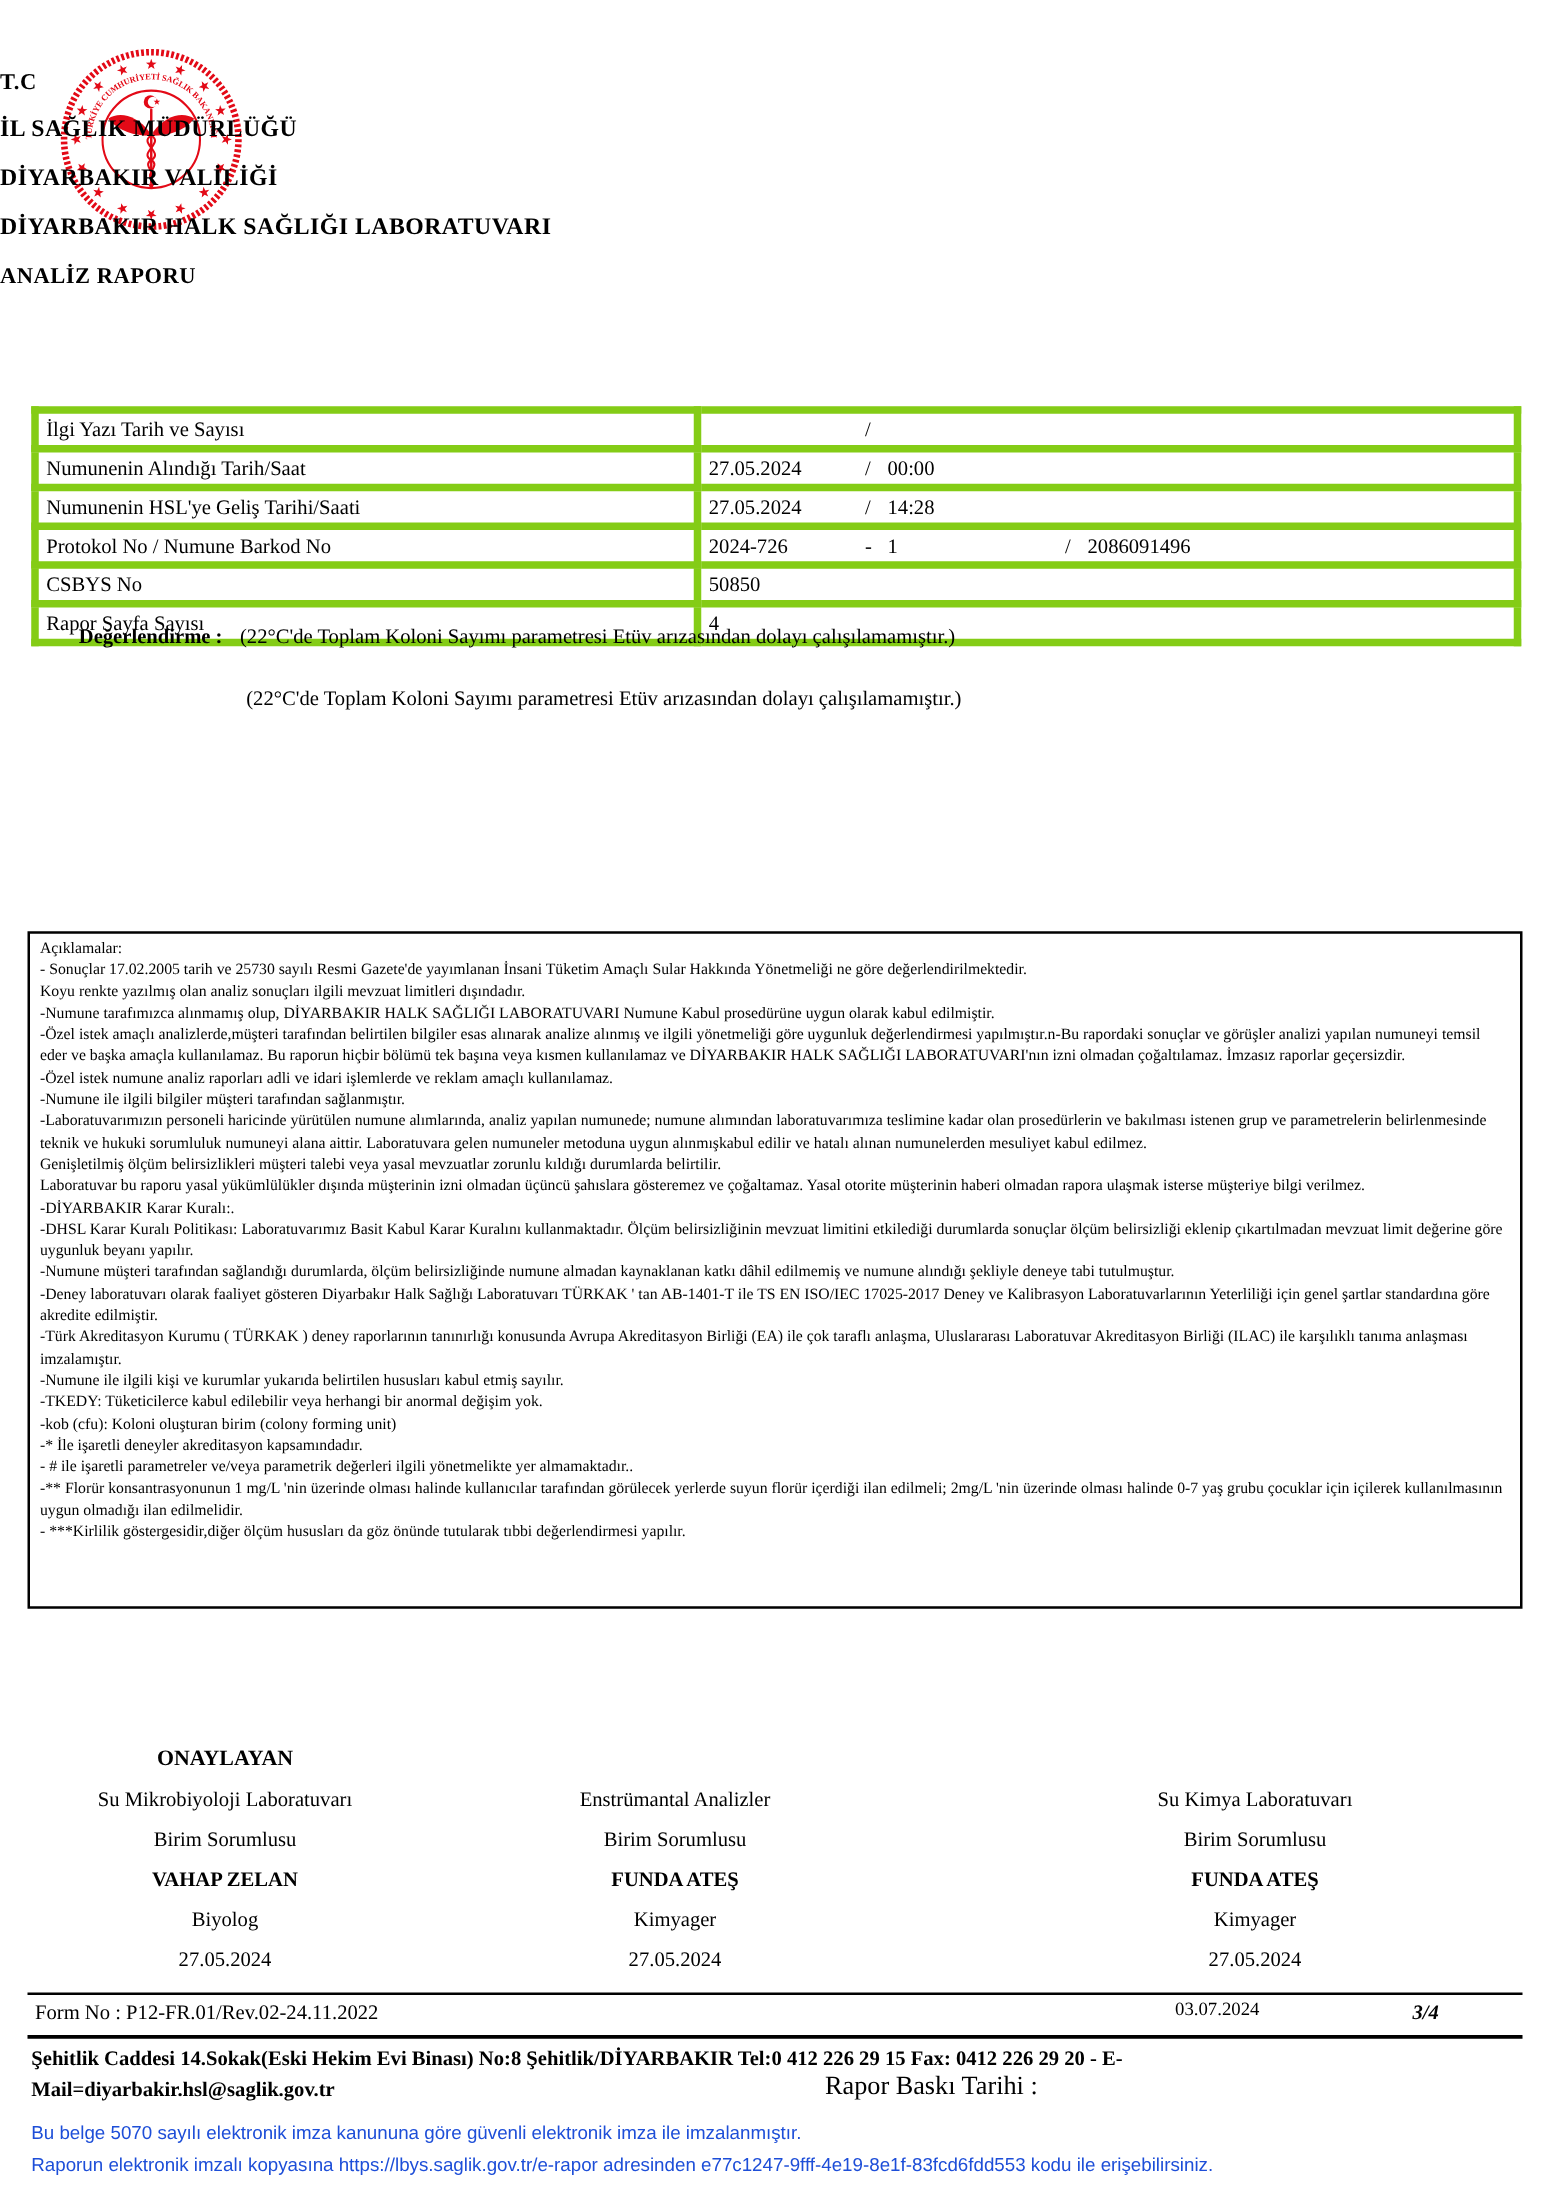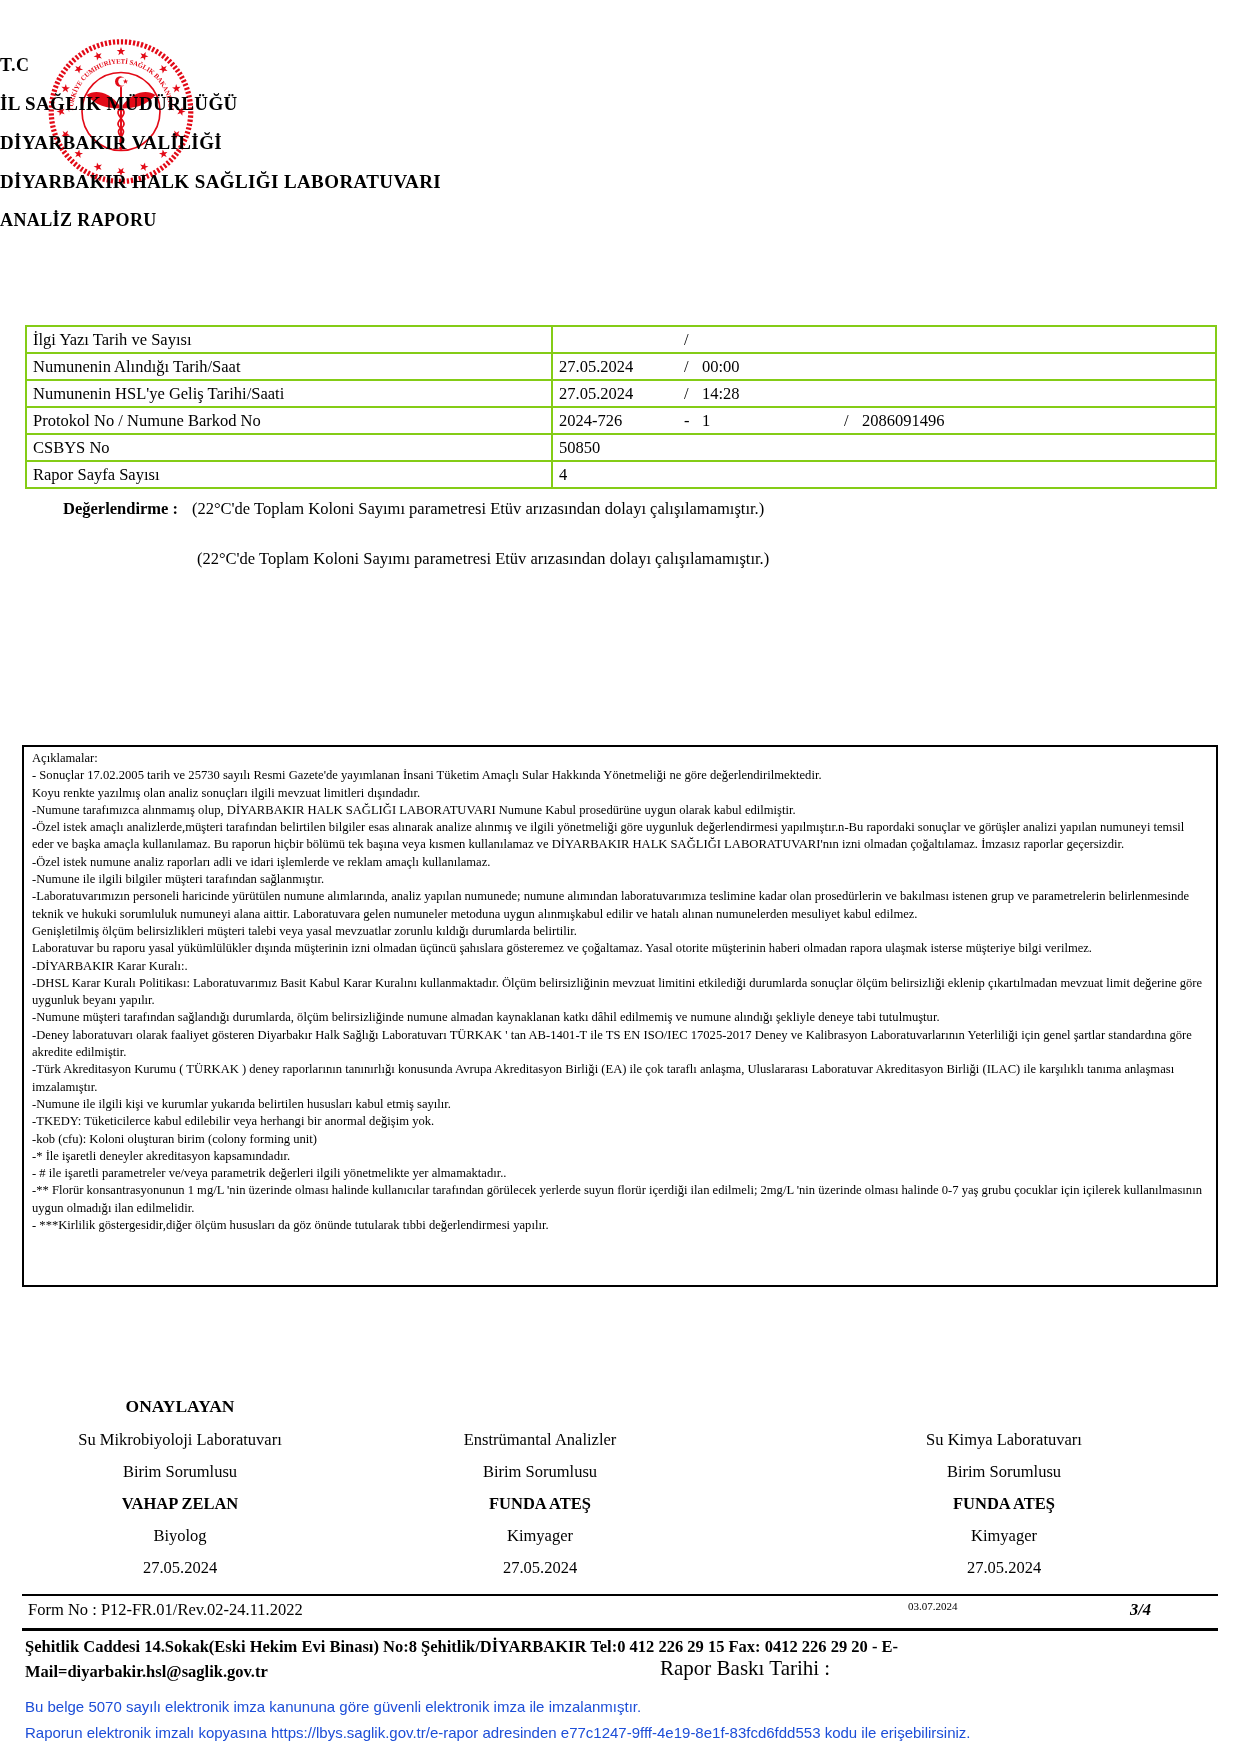--- a/index.html
+++ b/index.html
@@ -13,21 +13,21 @@
   .doc-header { left:0; top:55px; width:1180px; text-align:left; }
   .doc-header .hline { font-weight:bold; letter-spacing:0.4px; }
   .h-sm  { font-size:18px; margin-bottom:17px; }
   .h-lg  { font-size:19px; margin-bottom:17px; }
 
   
   table.info-table {
     position:absolute; left:25px; top:325px; width:1192px;
     border-collapse:collapse; font-size:16.5px;
   }
-  table.info-table td { border:2px solid #84cc16; height:23px; padding:1px 10px 1px 6px; vertical-align:middle; }
+  table.info-table td { border:6px solid #84cc16; height:23px; padding:1px 10px 1px 6px; vertical-align:middle; }
   td.cell-label { width:508px; }
   .seg { display:inline-block; vertical-align:baseline; }
   .seg-v1 { width:125px; }
   .seg-s1 { width:18px; }
   .seg-v2 { width:142px; }
   .seg-s2 { width:18px; }
 
   
   .eval-label { left:30px; top:499px; font-weight:bold; font-size:16.5px;margin-left:33px; }
   .eval-line1 { left:192px; top:499px; font-size:16.5px; }
@@ -48,21 +48,21 @@
   .sig-col-2 { left:390px; }
   .sig-col-3 { left:854px; }
   .sig-col div { margin-bottom:12px; line-height:20px; }
   .sig-name { font-weight:bold; }
 
   
   .rule-thin  { left:22px; top:1594px; width:1196px; border-top:2px solid #000; height:0; }
   .rule-thick { left:22px; top:1628px; width:1196px; border-top:3px solid #000; height:0; }
   .form-no      { left:28px;  top:1600px; font-size:16.5px; }
   .print-label  { left:660px; top:1656px; font-size:21px; }
-  .print-date   { left:908px; top:1600px; font-size:11px; }
+  .print-date   { left:940px; top:1600px; font-size:15px; }
   .page-num     { left:1130px; top:1600px; font-size:16.5px; font-weight:bold;font-style:italic; }
   .addr { left:25px; top:1634px; width:940px; font-weight:bold; font-size:16.5px; line-height:25px; }
 
   
   .esign { left:25px; width:1190px; font-family:"Liberation Sans", sans-serif; font-size:15px; color:#1d4ed8; }
   .esign-1 { top:1698px; }
   .esign-2 { top:1724px; }
 
   
   .emblem { left:46px; top:34px; width:150px; height:155px; }

